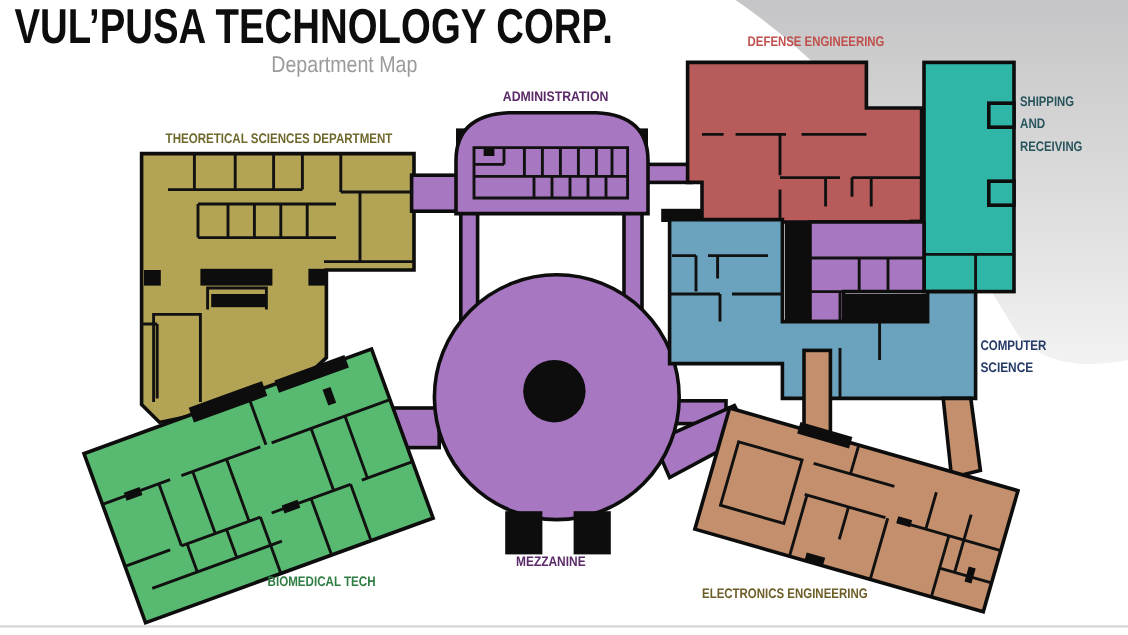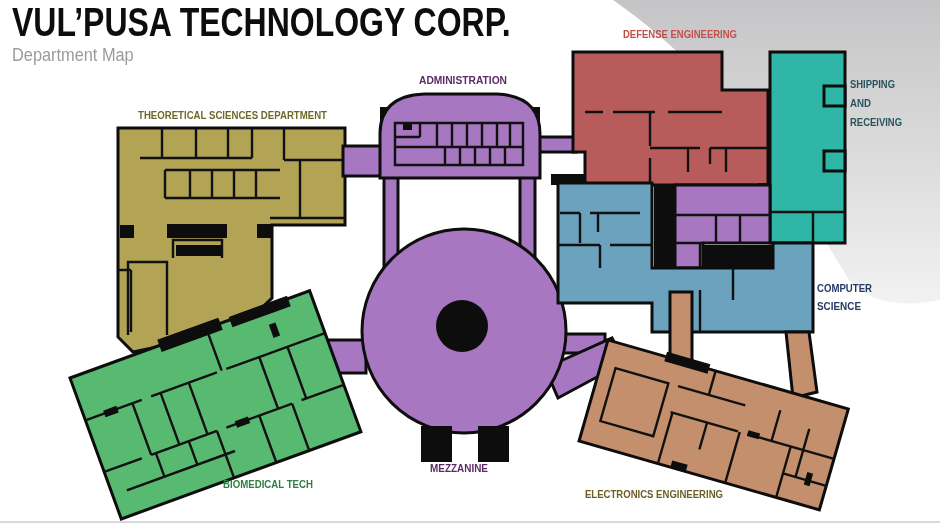--- a/index.html
+++ b/index.html
@@ -1,19 +1,19 @@
 <!DOCTYPE html>
 <html><head>
 <meta charset="utf-8">
 <style>
   html,body{margin:0;padding:0;background:#fff;}
   .stage{position:relative;width:940px;height:529px;background:#ffffff;overflow:hidden;
          font-family:"Liberation Sans",sans-serif;}
   .stage svg{position:absolute;left:0;top:0;}
-  .header{position:absolute;left:12px;top:2px;z-index:5;}
+  .header{position:absolute;left:12px;top:2px;z-index:5;text-align:center;}
   .header h1{margin:0;font-weight:700;font-size:41px;line-height:1.0;color:#0d0d0d;
              letter-spacing:0px;transform:scaleX(.78);transform-origin:0 0;white-space:nowrap;}
   .subtitle{font-weight:400;font-size:19px;color:#9b9b9b;transform:scaleX(.86);
             transform-origin:0 0;margin-top:1px;white-space:nowrap;}
   .outline{stroke:#0d0d0d;stroke-width:3;stroke-linejoin:miter;}
   .wall{stroke:#111;stroke-width:2.4;fill:none;stroke-linecap:butt;}
   .blk{fill:#0d0d0d;stroke:none;}
   text.lbl{font-family:"Liberation Sans",sans-serif;font-weight:700;font-size:11.5px;}
 </style>
 </head>

